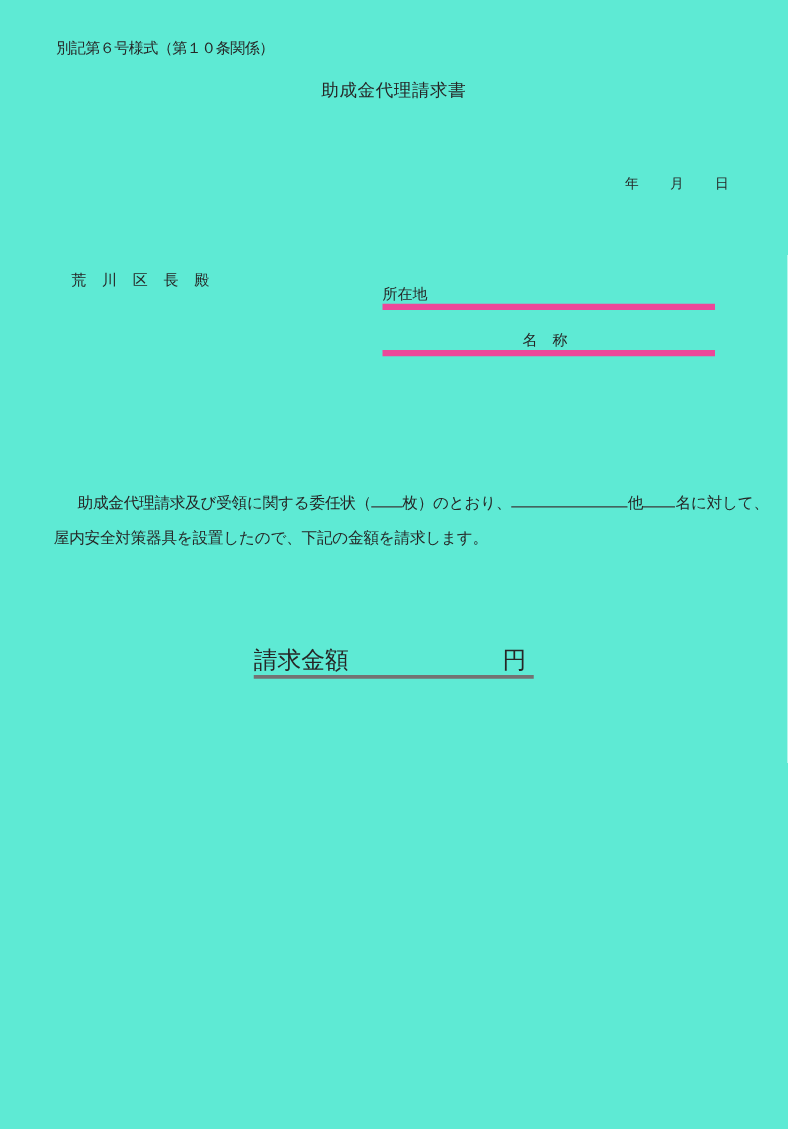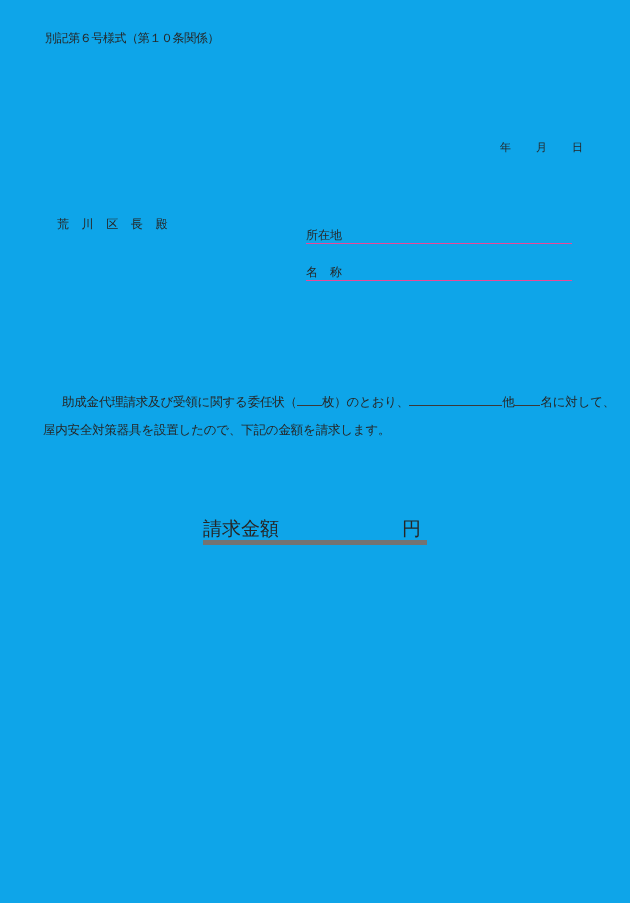--- a/index.html
+++ b/index.html
@@ -1,19 +1,19 @@
 <!DOCTYPE html>
 <html><head>
 <meta charset="utf-8">
 <style>
   html,body { margin:0; padding:0; background:#fcfcfc; }
   .page {
     position:relative;
     width:630px; height:903px;
-    background:#0ea5e9;
+    background:#5eead4;
     color:#262626;
     font-family:"Liberation Serif","DejaVu Serif",serif;
     overflow:hidden;
   }
   .abs { position:absolute; }
 
   .form-code {
     left:45px; top:31px;
     font-size:12px; line-height:15px;
     letter-spacing:-0.4px;
@@ -34,26 +34,26 @@
   .addressee {
     left:57px; top:178px;
     font-size:12px; line-height:14px;
     letter-spacing:0.3px;
     white-space:nowrap;
     margin-top:39px;
   }
 
   .field-row {
     left:306px; width:266px; height:16px;
-    border-bottom:1px solid #ec4899;
+    border-bottom:5px solid #ec4899;
     font-size:12px; line-height:16px;
     white-space:nowrap;
   }
   .field-row.row-0 { top:227px; }
-  .field-row.row-1 { top:264px; }
+  .field-row.row-1 { top:264px;text-align:center; }
   .field-row.row-2 { top:301px; }
   .field-value { display:inline-block; margin-left:6px; }
 
   .body-line {
     left:43px;
     font-size:12.5px; line-height:16px;
     letter-spacing:-0.2px;
     white-space:nowrap;
   }
   .body-line.line-1 { top:391px; }
@@ -64,34 +64,35 @@
     height:14px;
     border-bottom:1px solid #3a3a3a;
   }
   .blank.small  { width:25px; }
   .blank.long   { width:93px; }
   .blank.small2 { width:26px; }
 
   .amount-line {
     left:203px; top:517px;
     width:218px; padding-right:6px;
-    border-bottom:5px solid #737373;
+    border-bottom:3px solid #737373;
     font-size:19px; line-height:23px;
     display:flex; align-items:baseline;
     white-space:nowrap;
   }
   .amount-blank { display:inline-block; width:123px; }
 </style>
 </head>
 <body>
 
 <div class="page">
 
   <div class="abs form-code">別記第６号様式（第１０条関係）</div>
 
+  <div class="abs doc-title">助成金代理請求書</div>
 
   <div class="abs date-line">年　月　日</div>
 
   <div class="abs addressee">荒　川　区　長　殿</div>
 
   <div class="abs field-row row-0">
     <span>所在地</span><span class="field-value"></span>
   </div>
   <div class="abs field-row row-1">
     <span>名　称</span><span class="field-value"></span>

